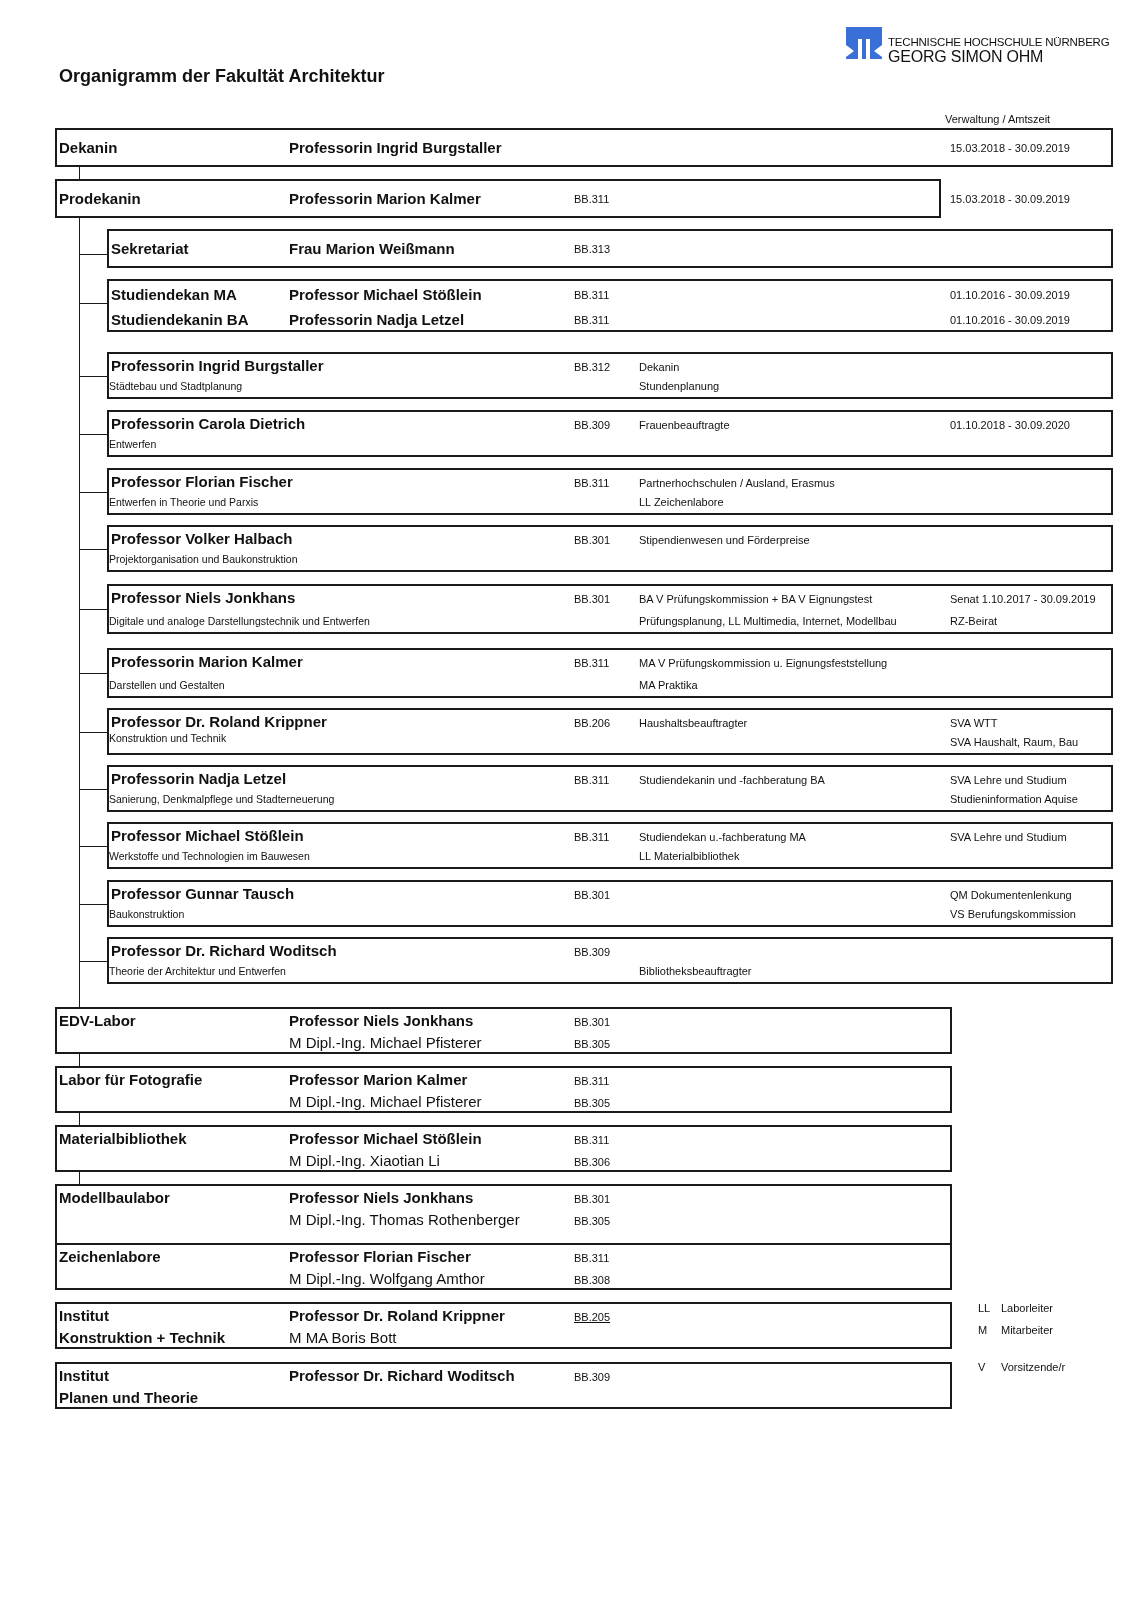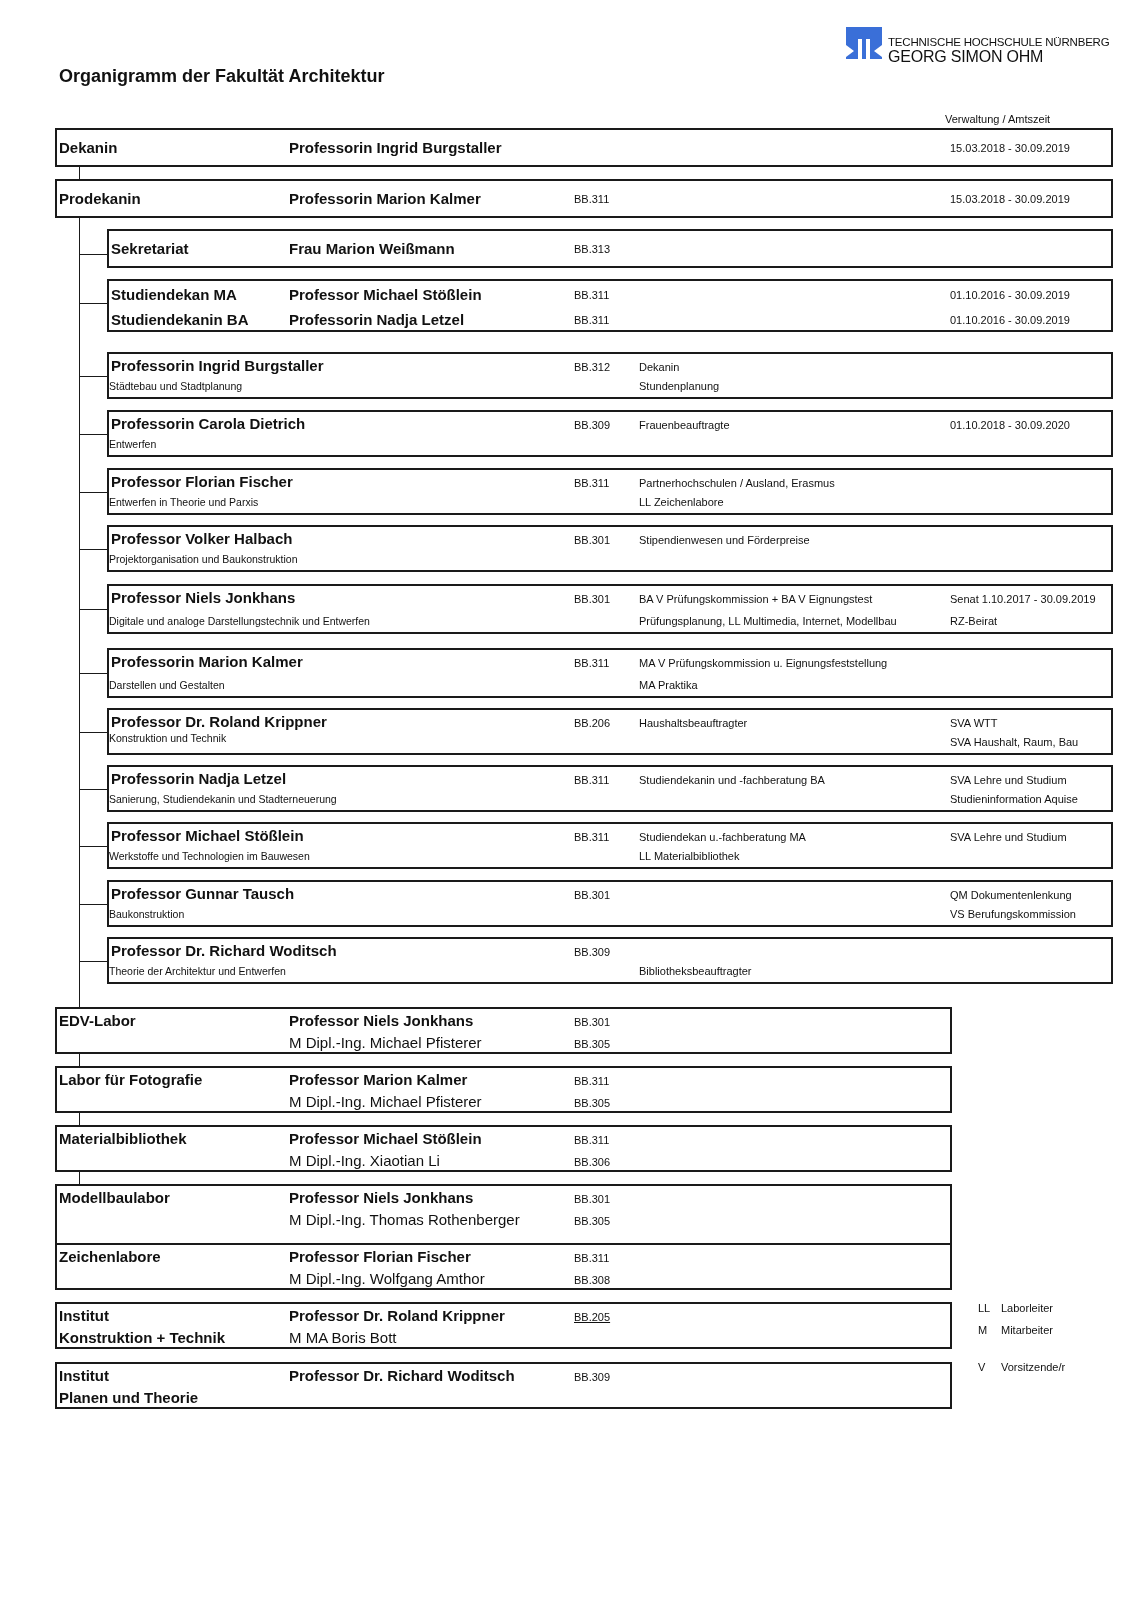--- a/index.html
+++ b/index.html
@@ -53,21 +53,21 @@
     <div class="hline" style="left: 79px; top: 846px; width: 28px;"></div>
     <div class="hline" style="left: 79px; top: 904px; width: 28px;"></div>
     <div class="hline" style="left: 79px; top: 961px; width: 28px;"></div>
   </div>
 
 <div class="box" style="left:55px; top:128px; width:1058px; height:39px;">
   <span class="t b15" style="left:2px; top:9px;">Dekanin</span>
   <span class="t b15" style="left:232px; top:9px;">Professorin Ingrid Burgstaller</span>
   <span class="t s11" style="left:893px; top:12px;">15.03.2018 - 30.09.2019</span>
 </div>
-<div class="box" style="left:55px; top:179px; width:1058px; height:39px;">
+<div class="box" style="left:55px; top:179px; width:886px; height:39px;">
   <span class="t b15" style="left:2px; top:9px;">Prodekanin</span>
   <span class="t b15" style="left:232px; top:9px;">Professorin Marion Kalmer</span>
   <span class="t s11" style="left:517px; top:12px;">BB.311</span>
   <span class="t s11" style="left:893px; top:12px;">15.03.2018 - 30.09.2019</span>
 </div>
 
 <div class="box" style="left:107px; top:229px; width:1006px; height:39px;">
   <span class="t b15" style="left:2px; top:9px;">Sekretariat</span>
   <span class="t b15" style="left:180px; top:9px;">Frau Marion Weißmann</span>
   <span class="t s11" style="left:465px; top:12px;">BB.313</span>
@@ -143,21 +143,21 @@
       <span class="t b15" style="left:2px; top:3px;">Professor Dr. Roland Krippner</span>
       <span class="t s10" style="left:0px; top:22px;">Konstruktion und Technik</span>
       <span class="t s11" style="left:465px; top:7px;">BB.206</span>
       <span class="t s11" style="left:530px; top:7px;">Haushaltsbeauftragter</span>
       <span class="t s11" style="left:530px; top:26px;"></span>
       <span class="t s11" style="left:841px; top:7px;">SVA WTT</span>
       <span class="t s11" style="left:841px; top:26px;">SVA Haushalt, Raum, Bau</span>
     </div>
     <div class="box" style="left: 107px; top: 765px; width: 1006px; height: 47px;">
       <span class="t b15" style="left:2px; top:3px;">Professorin Nadja Letzel</span>
-      <span class="t s10" style="left:0px; top:26px;">Sanierung, Studiendekanin und Stadterneuerung</span>
+      <span class="t s10" style="left:0px; top:26px;">Sanierung, Denkmalpflege und Stadterneuerung</span>
       <span class="t s11" style="left:465px; top:7px;">BB.311</span>
       <span class="t s11" style="left:530px; top:7px;">Studiendekanin und -fachberatung BA</span>
       <span class="t s11" style="left:530px; top:26px;"></span>
       <span class="t s11" style="left:841px; top:7px;">SVA Lehre und Studium</span>
       <span class="t s11" style="left:841px; top:26px;">Studieninformation Aquise</span>
     </div>
     <div class="box" style="left: 107px; top: 822px; width: 1006px; height: 47px;">
       <span class="t b15" style="left:2px; top:3px;">Professor Michael Stößlein</span>
       <span class="t s10" style="left:0px; top:26px;">Werkstoffe und Technologien im Bauwesen</span>
       <span class="t s11" style="left:465px; top:7px;">BB.311</span>

